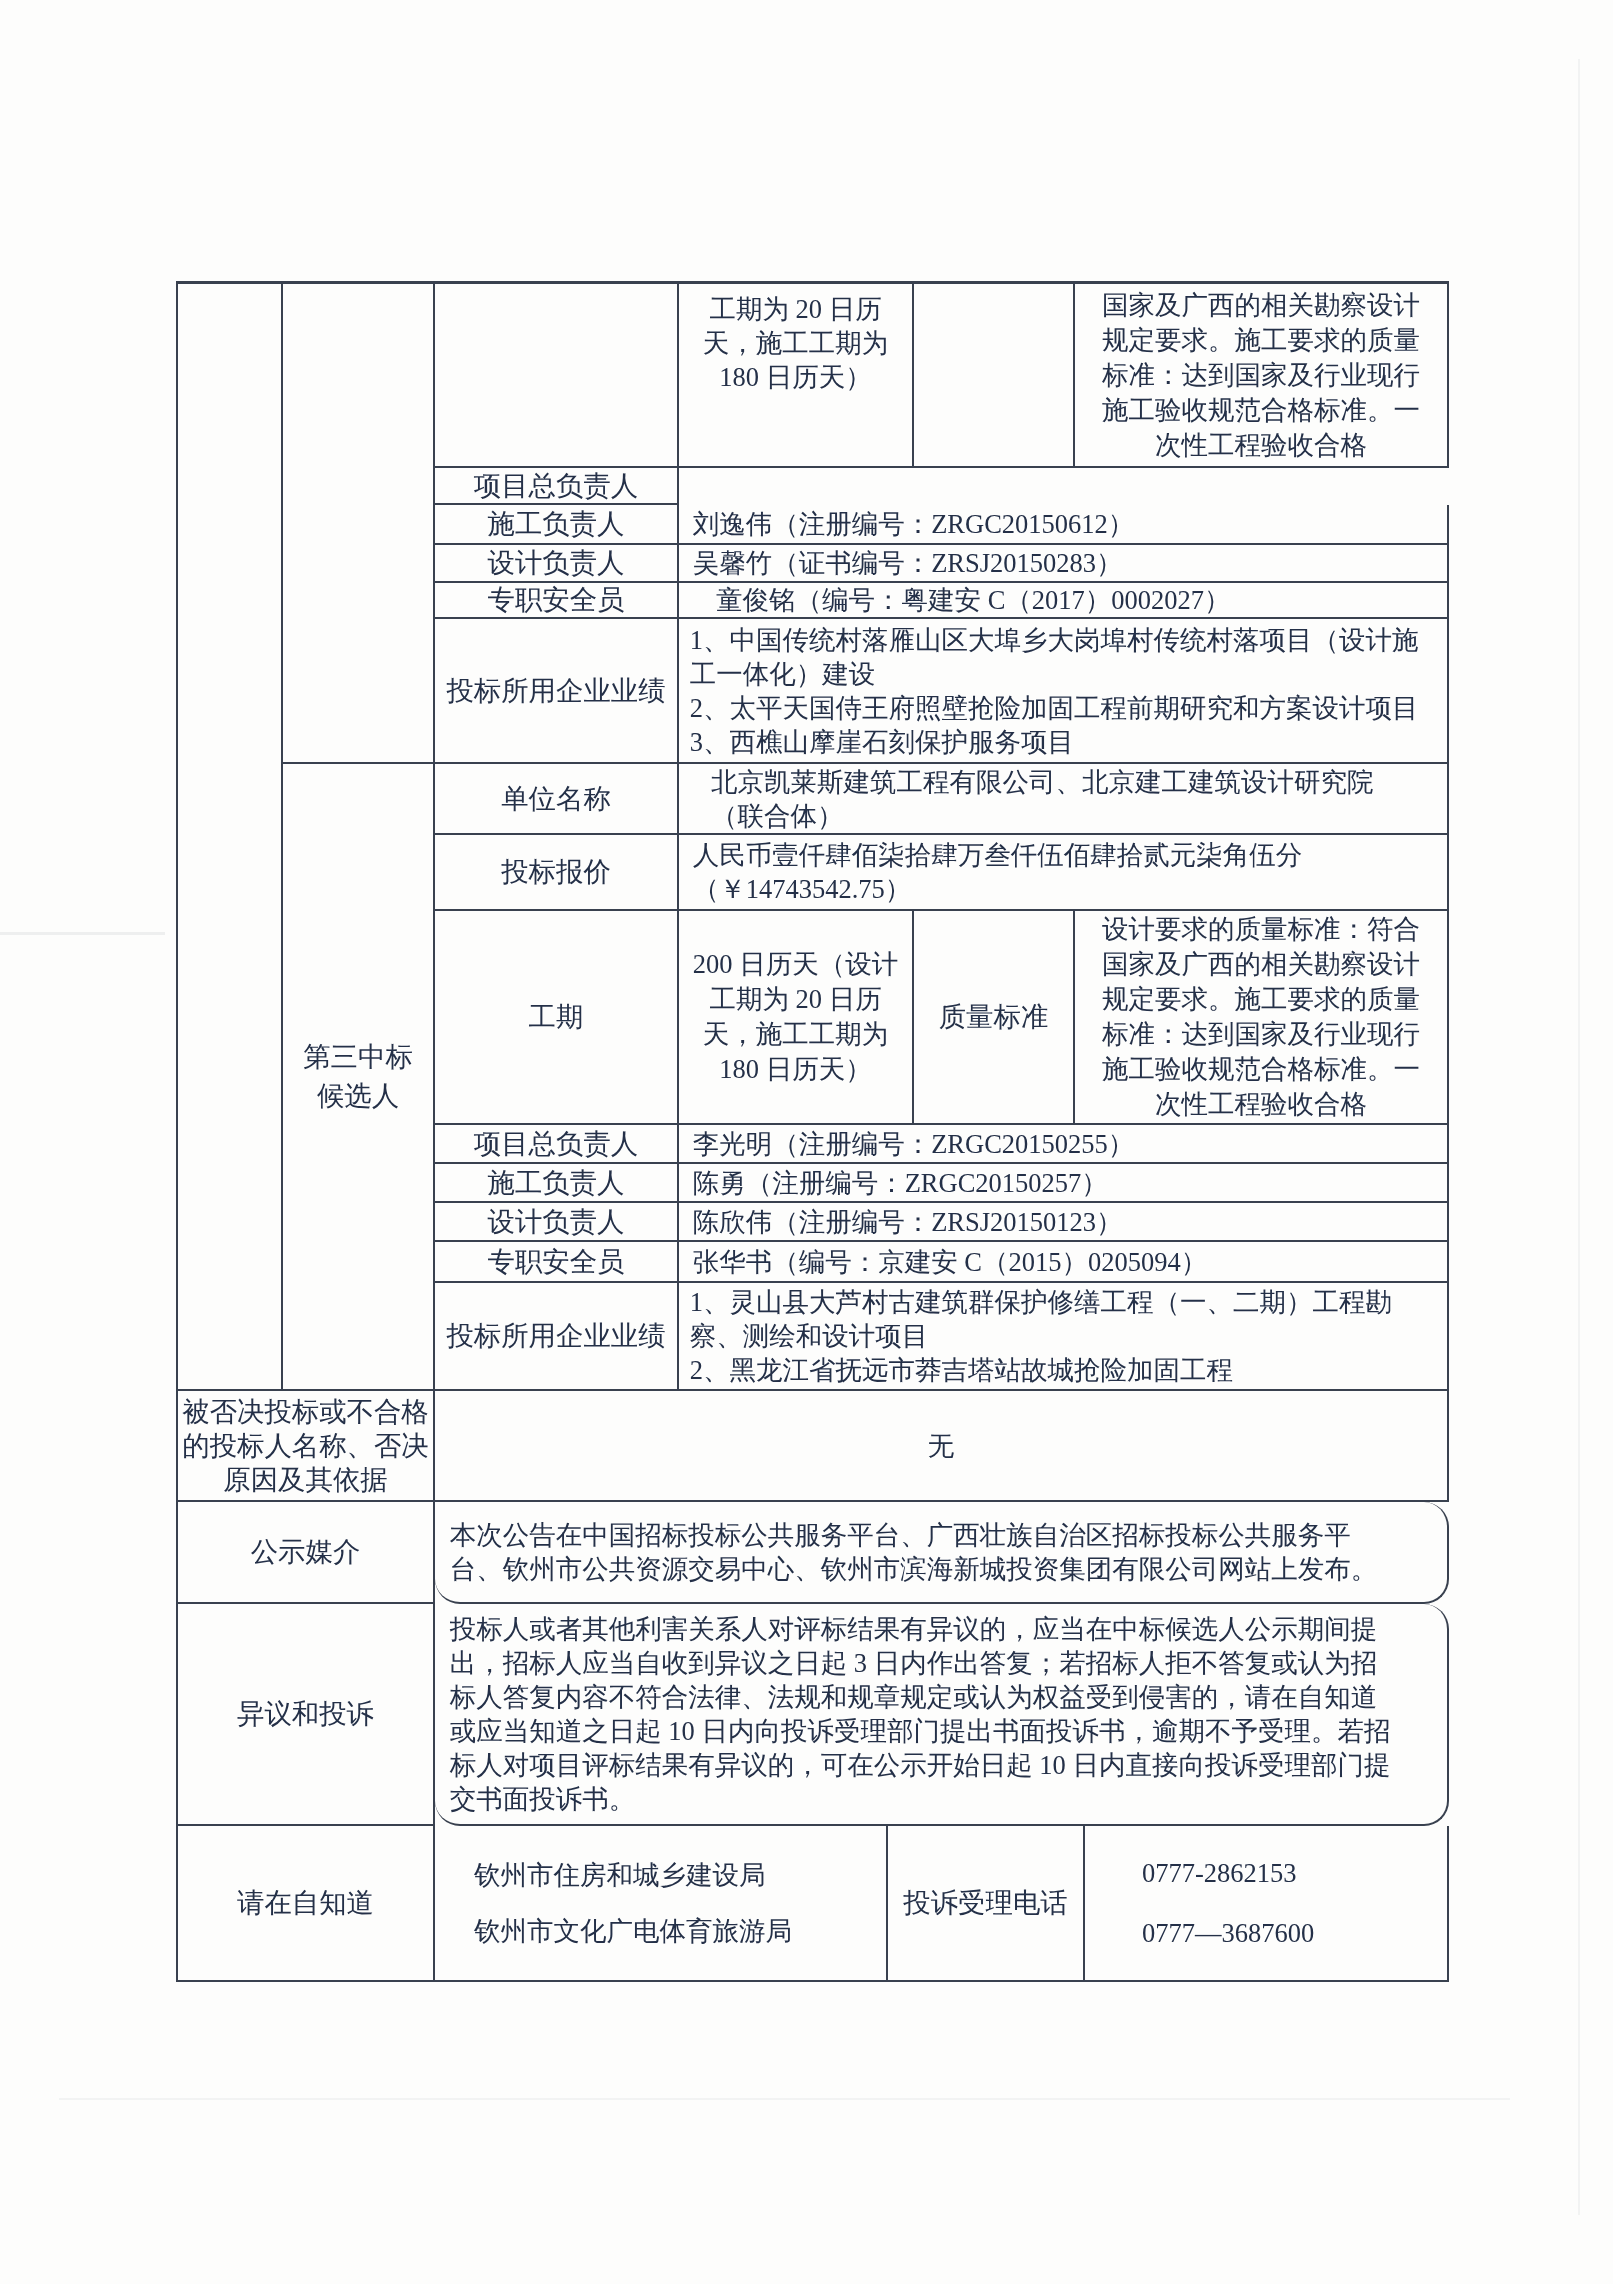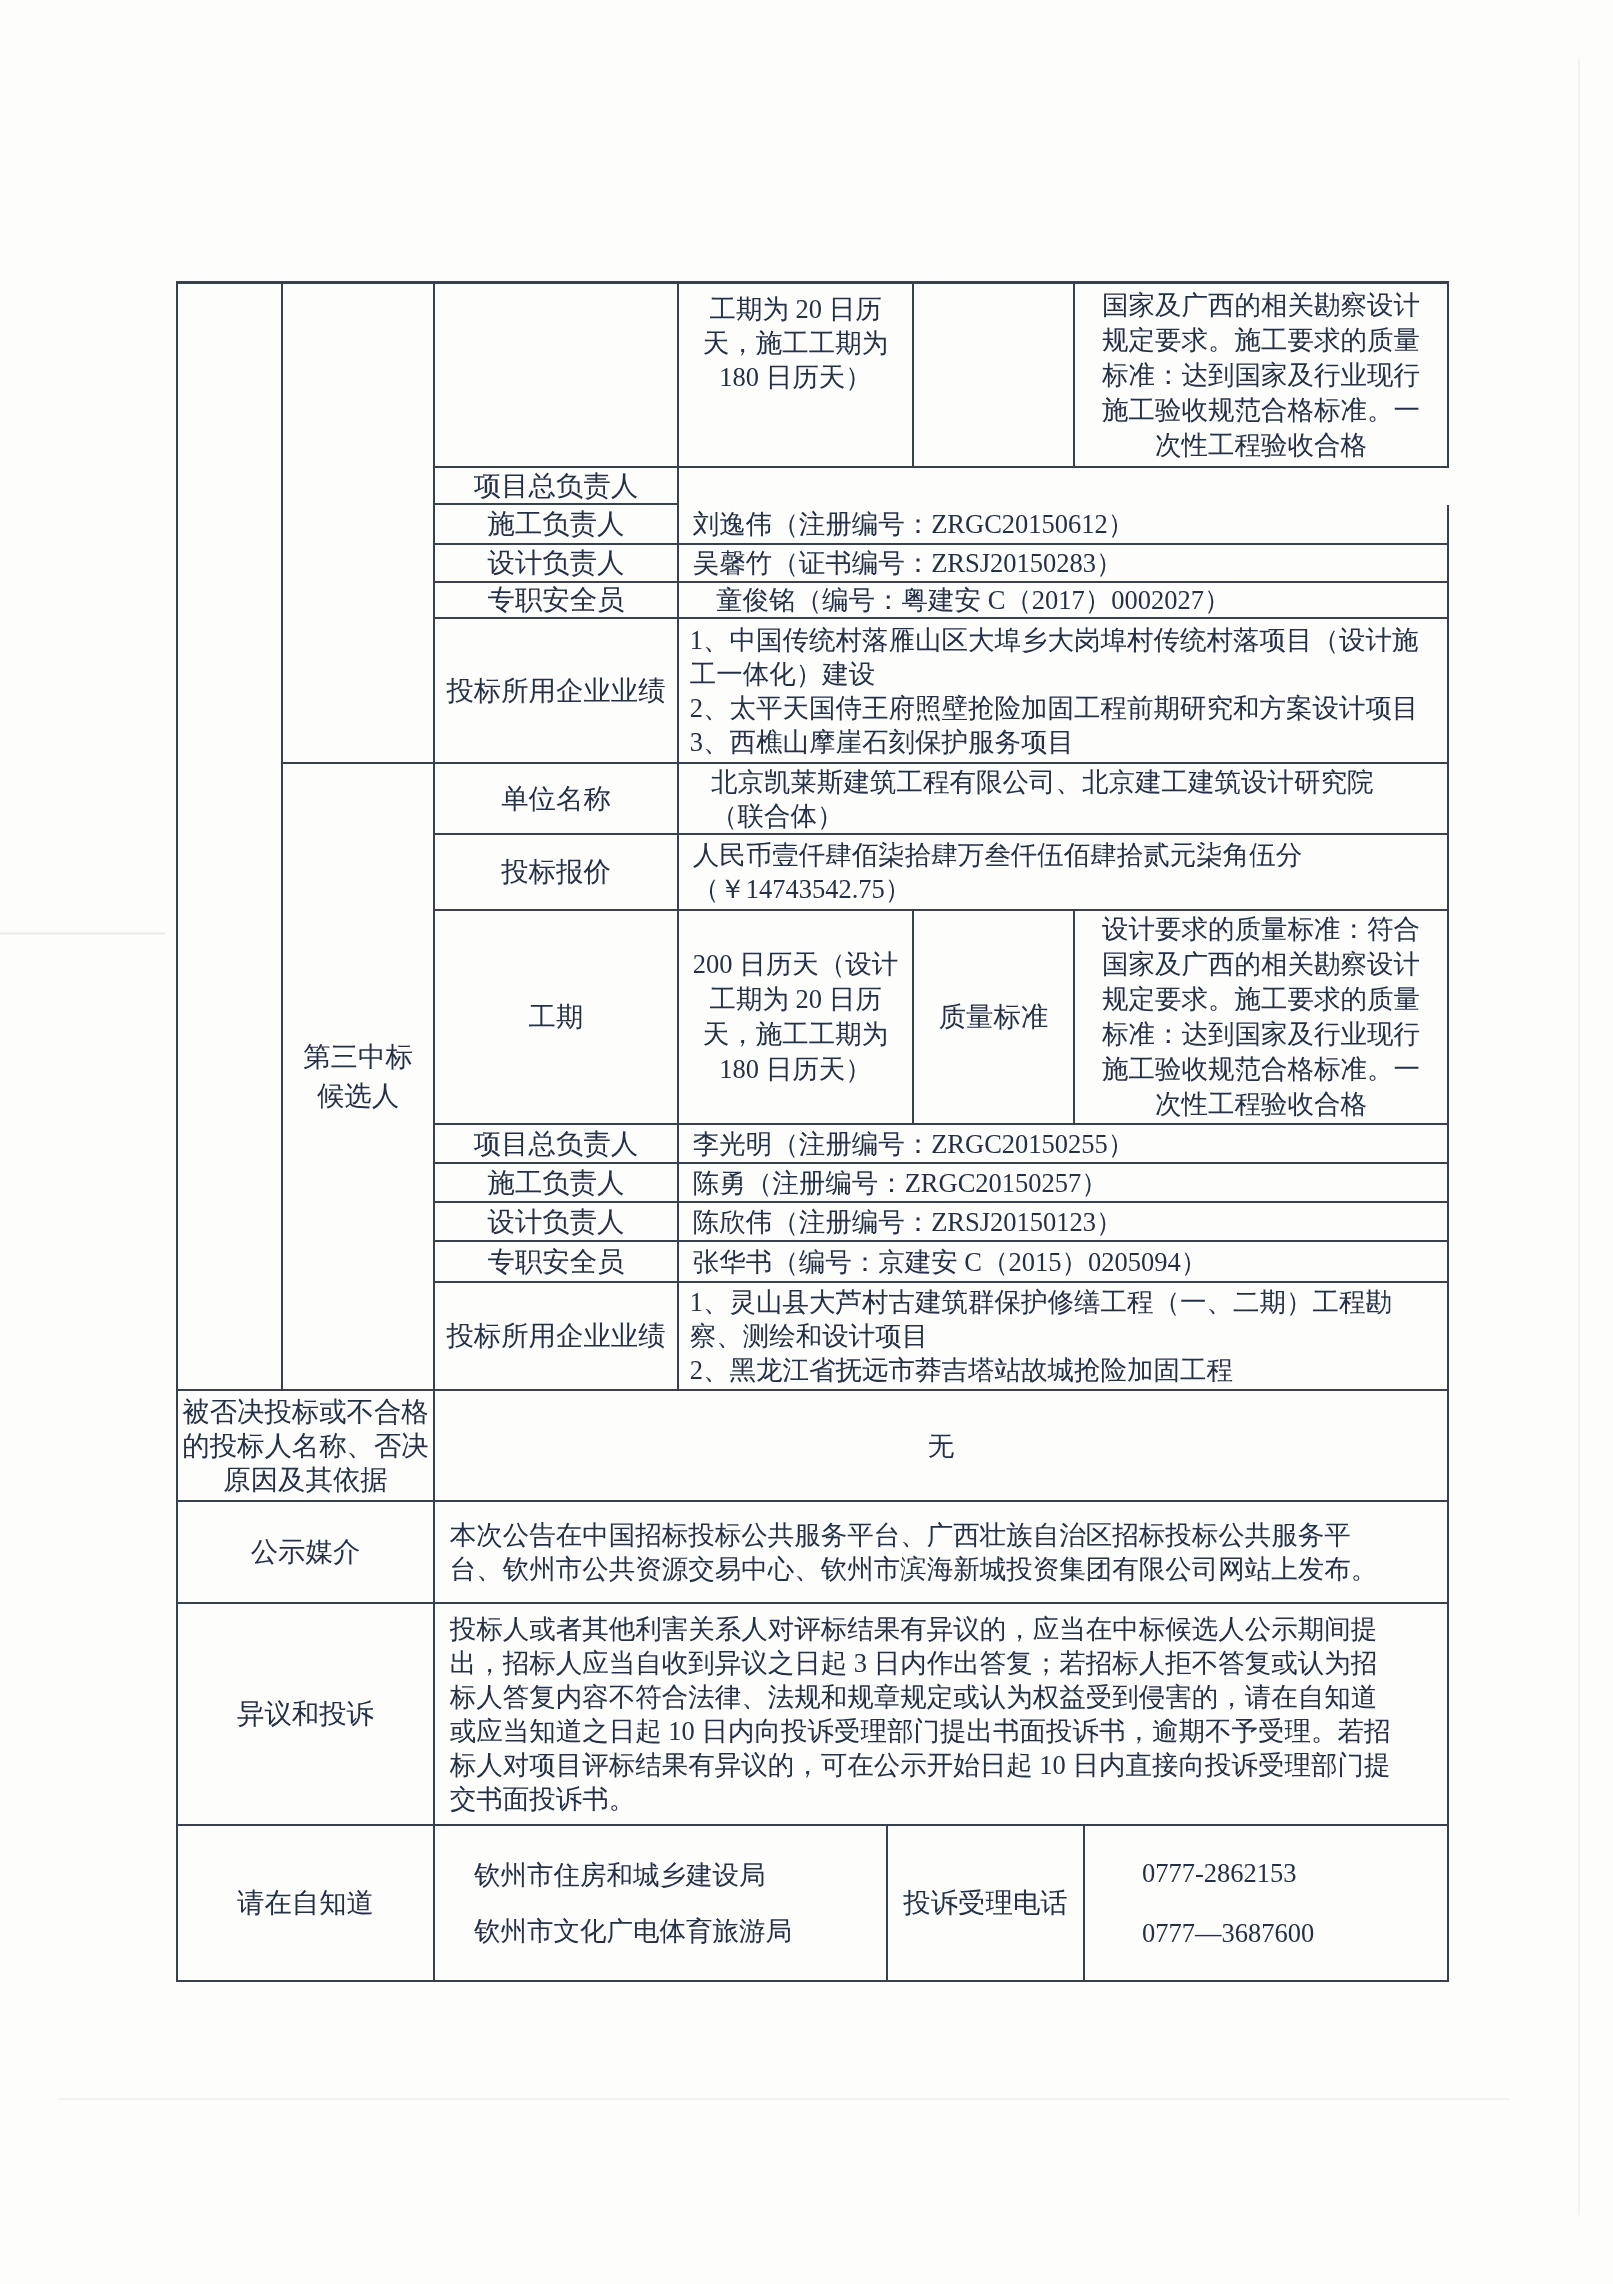--- a/index.html
+++ b/index.html
@@ -40,21 +40,21 @@
     justify-content:center;
     overflow:hidden;
     box-sizing:border-box;
     white-space:pre-line;
     text-align:center;
   }
   .lbl{font-size:27.4px;}
   .val{justify-content:flex-start;text-align:left;padding-left:13.7px;}
   .top{align-items:flex-start;}
   .listy{justify-content:flex-start;text-align:left;padding-left:10.8px;padding-right:5.9px;align-items:center;}
-  .para{justify-content:flex-start;text-align:left;padding-left:14.7px;padding-right:14.7px;}
+  .para{justify-content:flex-start;text-align:left;padding-left:14.7px;padding-right:14.7px;border-radius:25px;}
   
   .c-a  {grid-column:1;grid-row:1/15;}
   .c-b2 {grid-column:2;grid-row:1/7;}
   .r1c{grid-column:3;grid-row:1;} .r1d{grid-column:4;grid-row:1;padding-top:7.8px;}
   .r1e{grid-column:5;grid-row:1;} .r1f{grid-column:6;grid-row:1;padding-top:3.9px;line-height:35px;}
   .r2l{grid-column:3;grid-row:2;} .r2v{grid-column:4/7;grid-row:2;}
   .r3l{grid-column:3;grid-row:3;} .r3v{grid-column:4/7;grid-row:3;}
   .r4l{grid-column:3;grid-row:4;} .r4v{grid-column:4/7;grid-row:4;}
   .r5l{grid-column:3;grid-row:5;} .r5v{grid-column:4/7;grid-row:5;padding-left:37px;}
   .r6l{grid-column:3;grid-row:6;} .r6v{grid-column:4/7;grid-row:6;}

